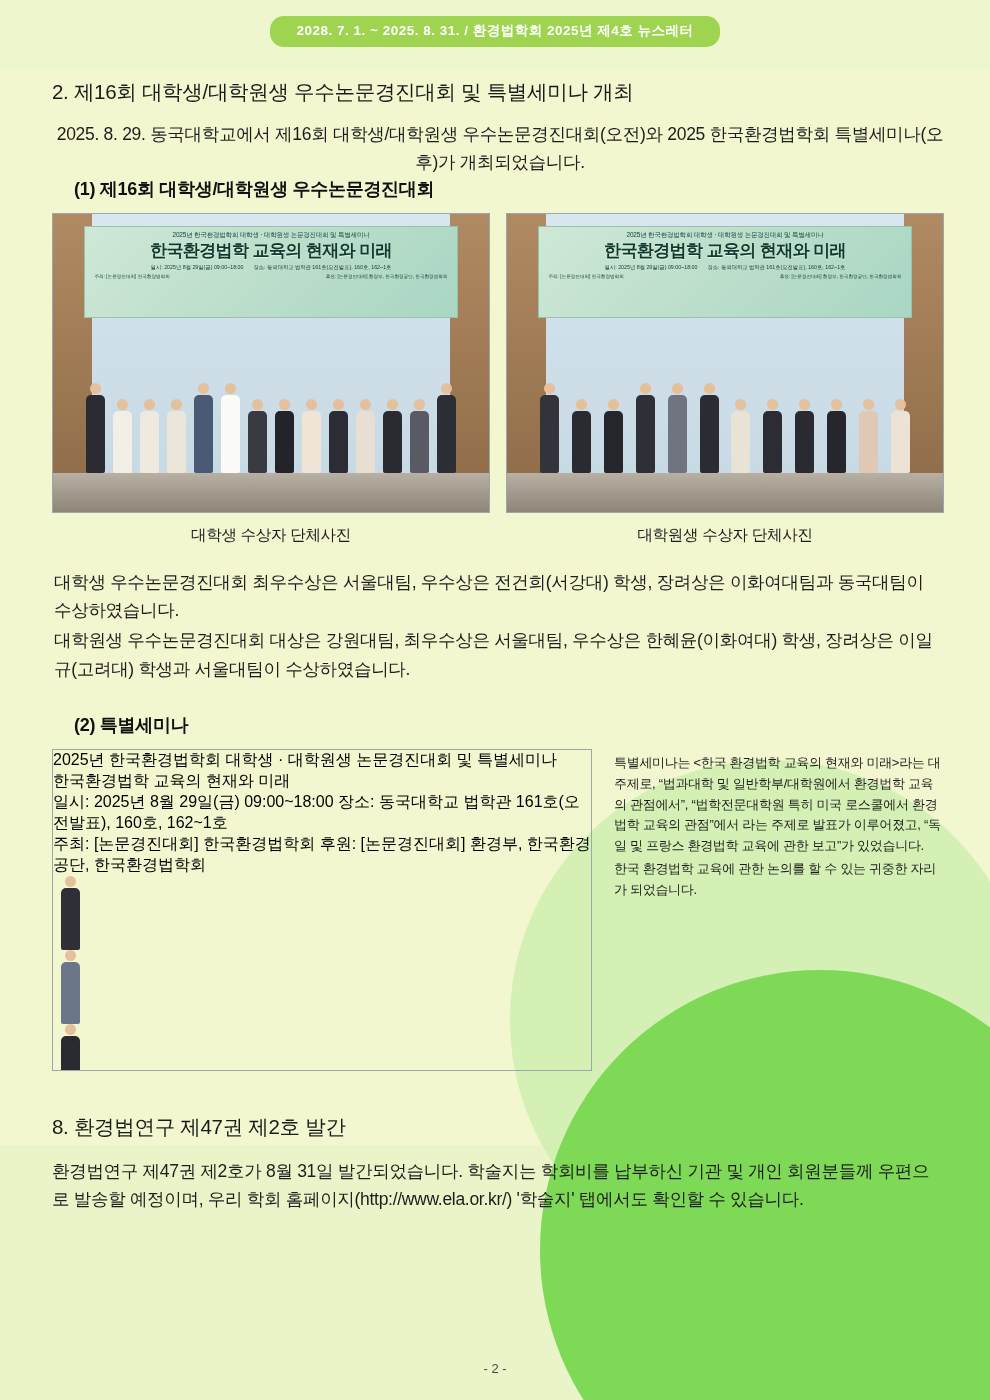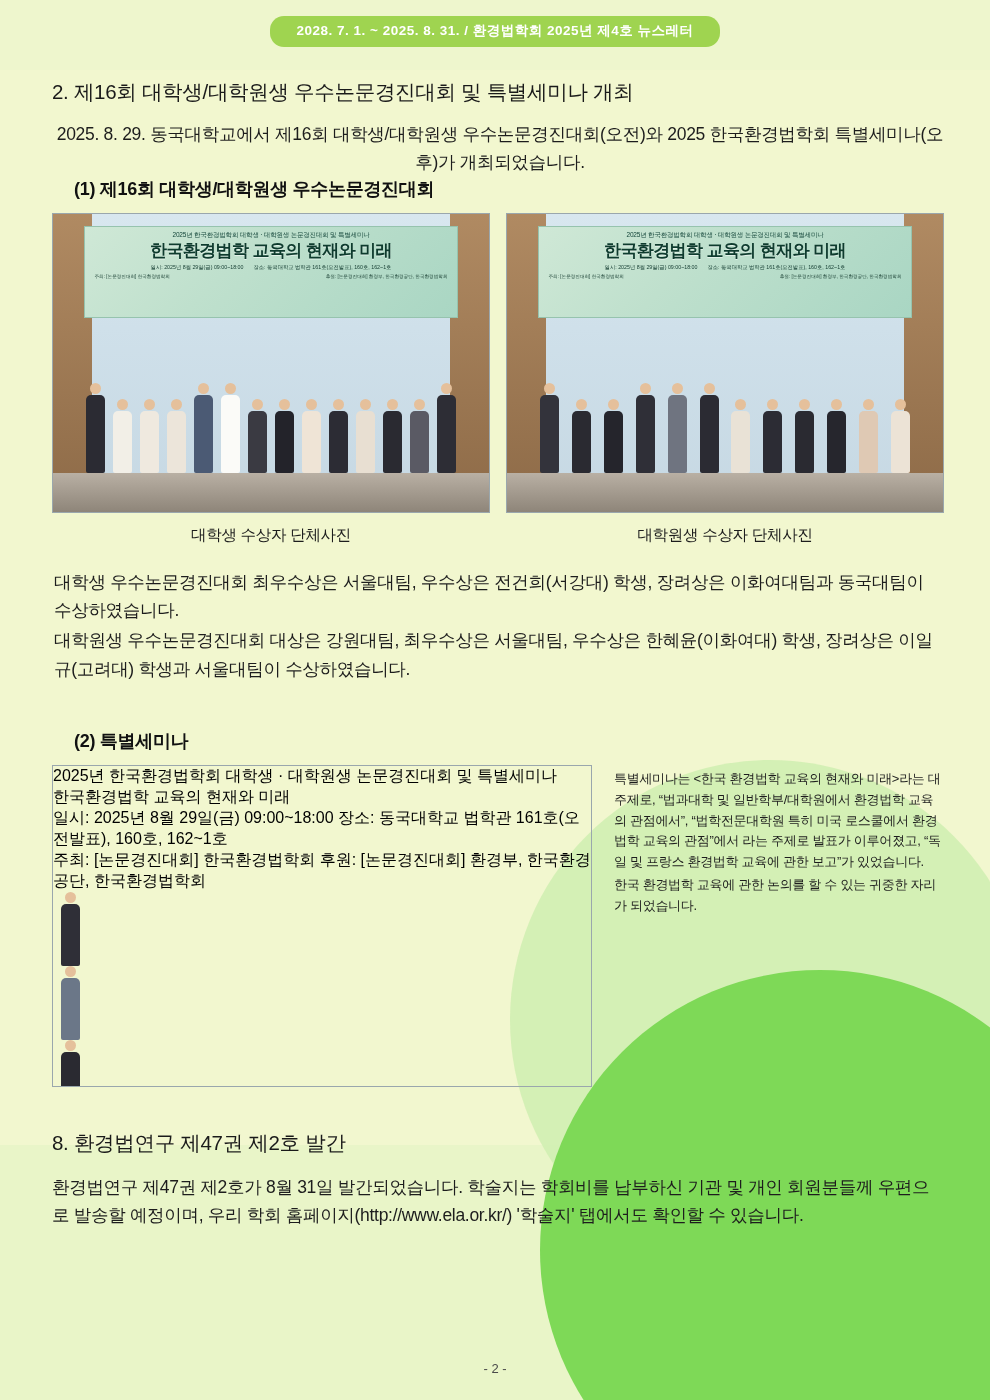--- a/index.html
+++ b/index.html
@@ -246,21 +246,21 @@
   }
 
   .result-text {
     margin-top: 22px;
     padding-left: 2px;
   }
   .result-text p + p { margin-top: 2px; }
 
   
   .seminar-wrap {
-    margin-top: 46px;
+    margin-top: 30px;
   }
   .seminar-row {
     display: flex;
     gap: 22px;
     align-items: flex-start;
     margin-top: 10px;
   }
   .seminar-photo {
     width: 540px;
     height: 322px;

